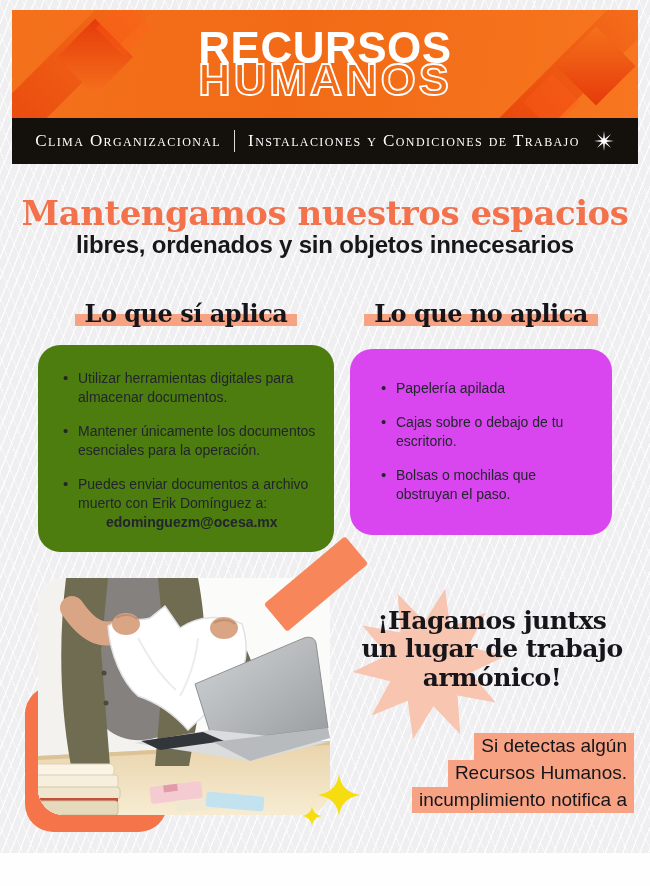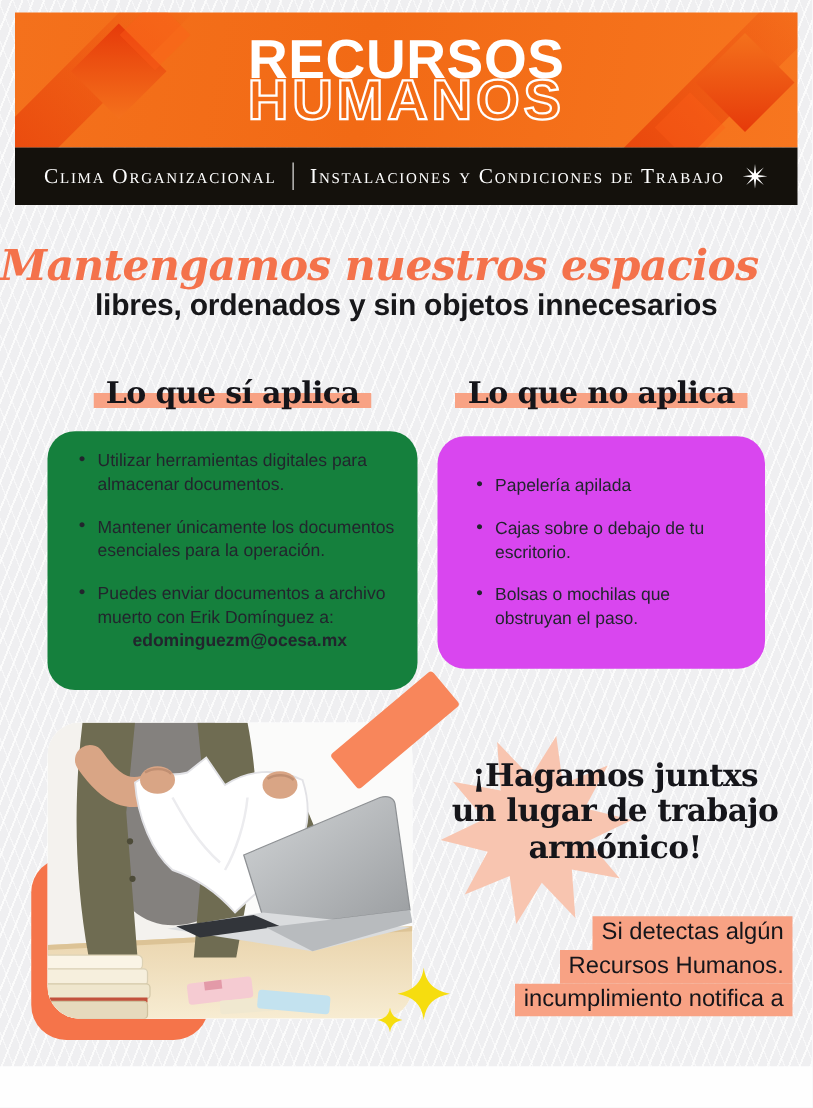--- a/index.html
+++ b/index.html
@@ -35,37 +35,37 @@
               color:transparent;-webkit-text-stroke:1.8px #ffffff;}
 
   .topic-bar{position:absolute;left:12px;top:118px;width:626px;height:46px;background:#14110C;
              display:flex;align-items:center;justify-content:center;gap:13px;color:#fff;
              font-family:"Liberation Serif","DejaVu Serif",serif;font-variant:small-caps;
              letter-spacing:1.4px;font-size:17px;}
   .topic-divider{width:1px;height:22px;background:rgba(255,255,255,.85);}
   .bar-star{width:22px;height:22px;flex:0 0 auto;}
 
   
-  .hero-title{position:absolute;left:0;width:100%;top:193px;margin:0;
+  .hero-title{position:absolute;left:0;width:100%;top:193px;margin:0;text-align:center;
               font-family:"DejaVu Serif","Liberation Serif",serif;font-weight:bold;
-              font-size:34px;color:#F4724B;letter-spacing:-0.5px;white-space:nowrap;font-style:italic;}
+              font-size:34px;color:#F4724B;letter-spacing:-0.5px;white-space:nowrap;}
   .hero-sub{position:absolute;left:0;width:100%;top:231px;margin:0;text-align:center;
             font-weight:bold;font-size:24px;color:#17171a;letter-spacing:-0.2px;white-space:nowrap;}
 
   
   .col-heading{position:absolute;top:299px;margin:0;text-align:center;
                font-family:"DejaVu Serif","Liberation Serif",serif;font-weight:bold;
                font-size:24px;color:#15151a;letter-spacing:-0.5px;white-space:nowrap;}
   .heading-yes{left:38px;width:296px;}
   .heading-no{left:350px;width:262px;}
   .hl{background:linear-gradient(to bottom, rgba(0,0,0,0) 52%, #F8A284 52%, #F8A284 94%, rgba(0,0,0,0) 94%);
       padding:0 10px;}
 
   .box{position:absolute;border-radius:22px;color:#22252d;}
-  .box-yes{left:38px;top:345px;width:296px;height:207px;background:#15803d;padding:14px 10px 0 24px;}
+  .box-yes{left:38px;top:345px;width:296px;height:207px;background:#4d7c0f;padding:24px 10px 0 24px;}
   .box-no{left:350px;top:349px;width:262px;height:186px;background:#d946ef;padding:30px 12px 0 30px;}
   .box ul{margin:0;padding:0;list-style:none;display:flex;flex-direction:column;gap:15px;}
   .box li{position:relative;padding-left:16px;font-size:14px;line-height:1.36;font-weight:500;}
   .box li::before{content:"•";position:absolute;left:1px;top:-1px;font-size:15px;}
   .box-no li{font-size:14px;}
   .box b{font-weight:bold;margin-left:28px;}
 
   
   .photo-frame{position:absolute;left:25px;top:686px;width:142px;height:146px;border-radius:28px;background:#F5744A;}
   .photo{position:absolute;left:38px;top:578px;width:292px;height:237px;border-radius:26px;

